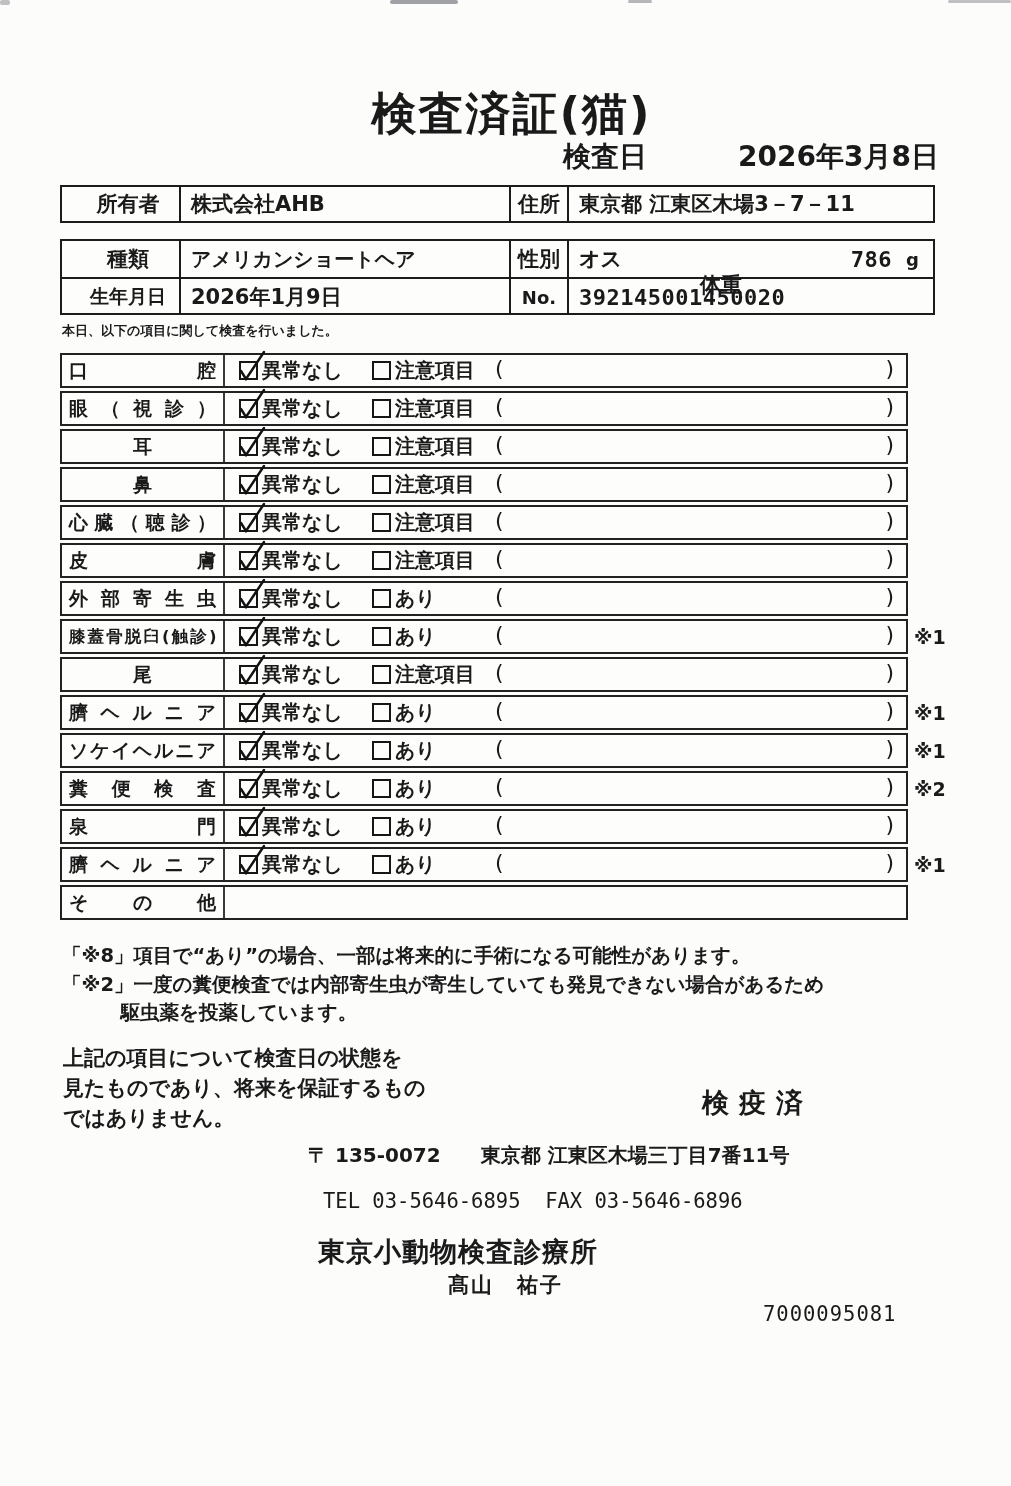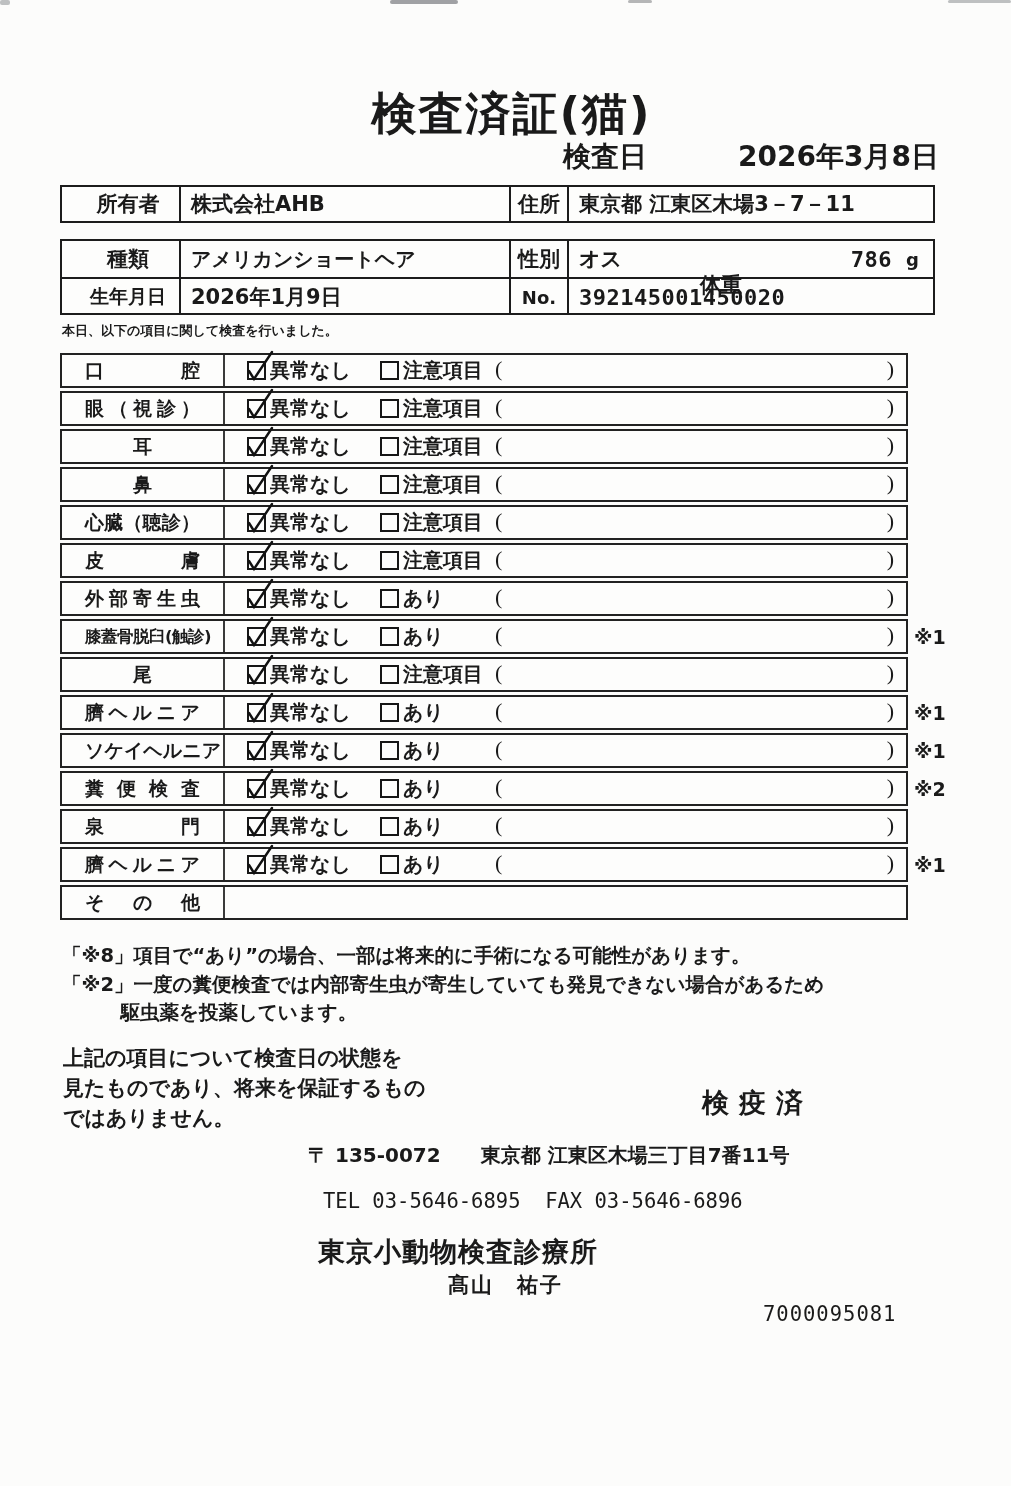--- a/index.html
+++ b/index.html
@@ -30,25 +30,25 @@
   .bl{border-left:2px solid #1c1c1c;}
   .bb{border-bottom:2px solid #1c1c1c;}
   .weight-val{justify-content:flex-end;padding-right:14px;gap:14px;}
   .mono{font-family:"DejaVu Sans Mono","Liberation Mono",monospace;}
   .num{font-size:22px;letter-spacing:.5px;}
   
   .intro{top:322px;left:62px;font-size:13px;font-weight:600;font-family:Liberation Serif, serif;}
   
   .itable{top:353px;left:60px;width:848px;}
   .irow{position:relative;height:35px;border:2px solid #222;margin-bottom:3px;display:flex;box-sizing:border-box;background:#fdfdfc;}
-  .lcell{width:163px;flex:none;border-right:2px solid #3a3a3a;display:flex;align-items:center;padding:0 23px;box-sizing:border-box;}
+  .lcell{width:163px;flex:none;border-right:2px solid #3a3a3a;display:flex;align-items:center;padding:0 7px;box-sizing:border-box;}
   .lab{display:inline-block;width:100%;font-size:19px;font-weight:600;text-align:justify;text-align-last:justify;white-space:nowrap;}
   .lab.center{text-align:center;text-align-last:center;}
   .lab.tight{font-size:16.5px;letter-spacing:-.5px;}
-  .ccell{flex:1;position:relative;display:flex;align-items:center;padding-left:22px;font-size:20px;font-weight:600;font-family:Liberation Serif, serif;}
+  .ccell{flex:1;position:relative;display:flex;align-items:center;padding-left:14px;font-size:20px;font-weight:600;}
   .cb{position:relative;width:15px;height:15px;border:2px solid #161616;flex:none;margin-right:4px;background:transparent;}
   .tick{position:absolute;left:-4px;top:-15px;width:30px;height:36px;pointer-events:none;}
   .opt1{width:110px;flex:none;}
   .po{position:absolute;left:270px;top:1px;font-size:22px;font-weight:500;}
   .pc{position:absolute;right:12px;top:1px;font-size:22px;font-weight:500;}
   .note{position:absolute;left:852px;top:5px;width:60px;font-size:19px;font-weight:600;white-space:nowrap;}
   
   .fn{left:62px;font-size:19.5px;font-weight:600;line-height:1.42;white-space:pre-wrap;}
   .fn1{top:942px;}
   .fn2{top:971px;}

